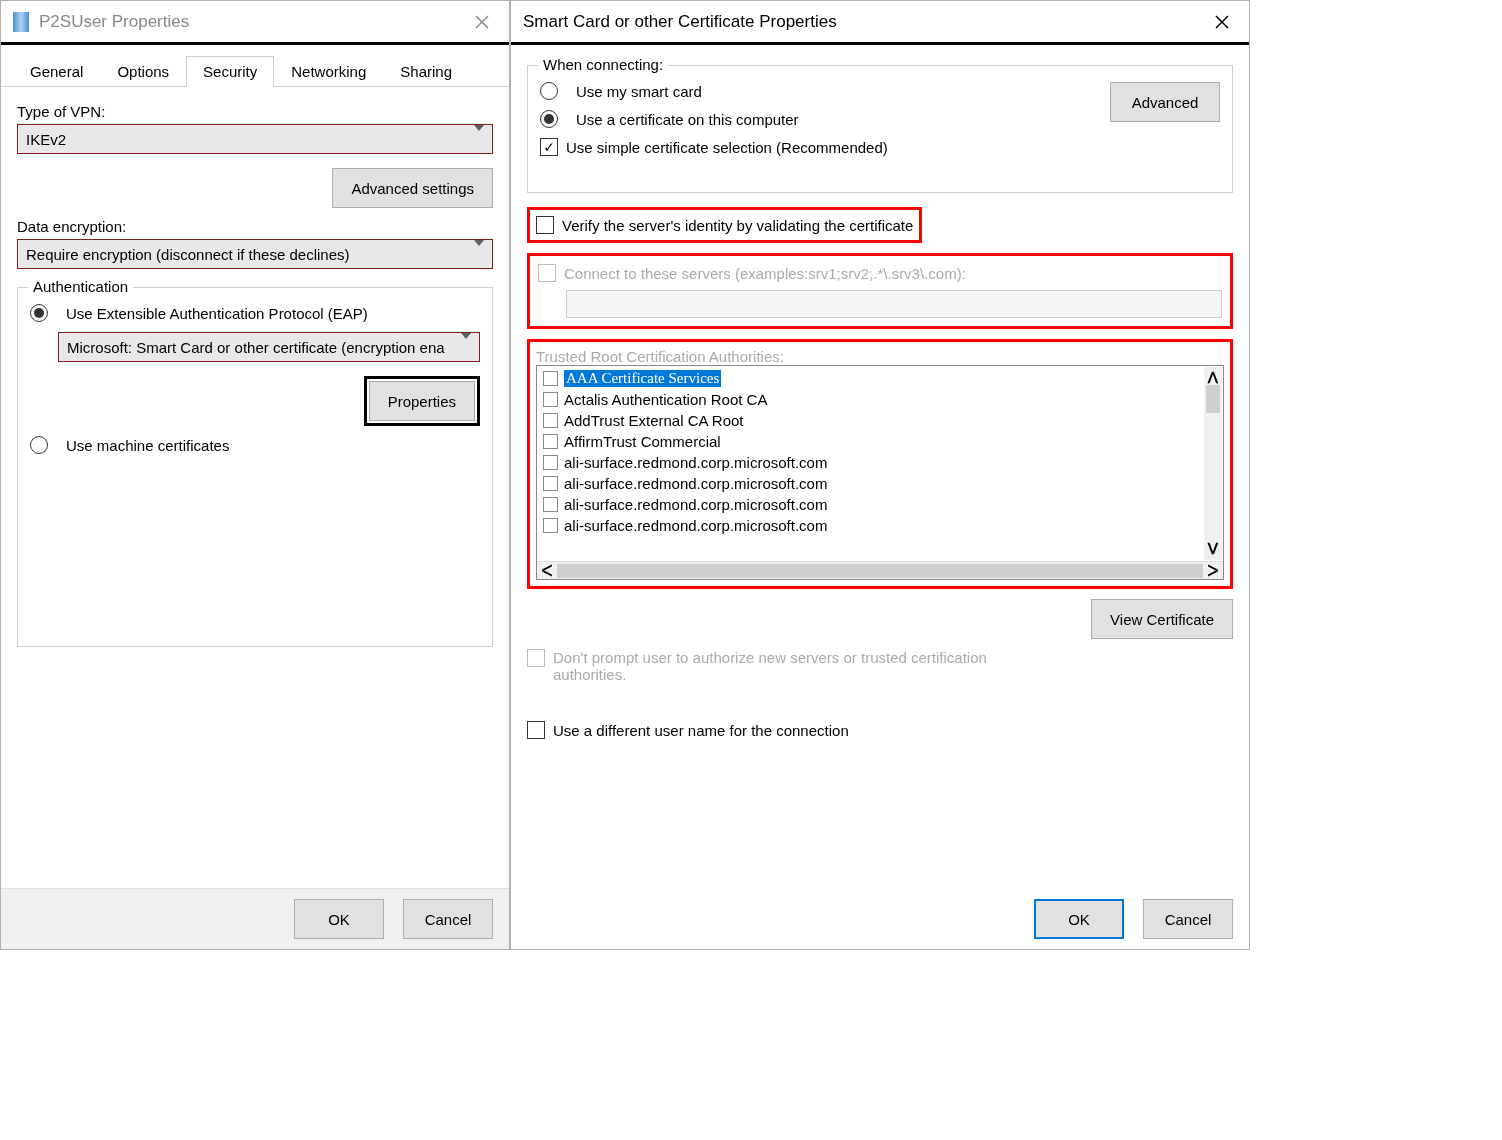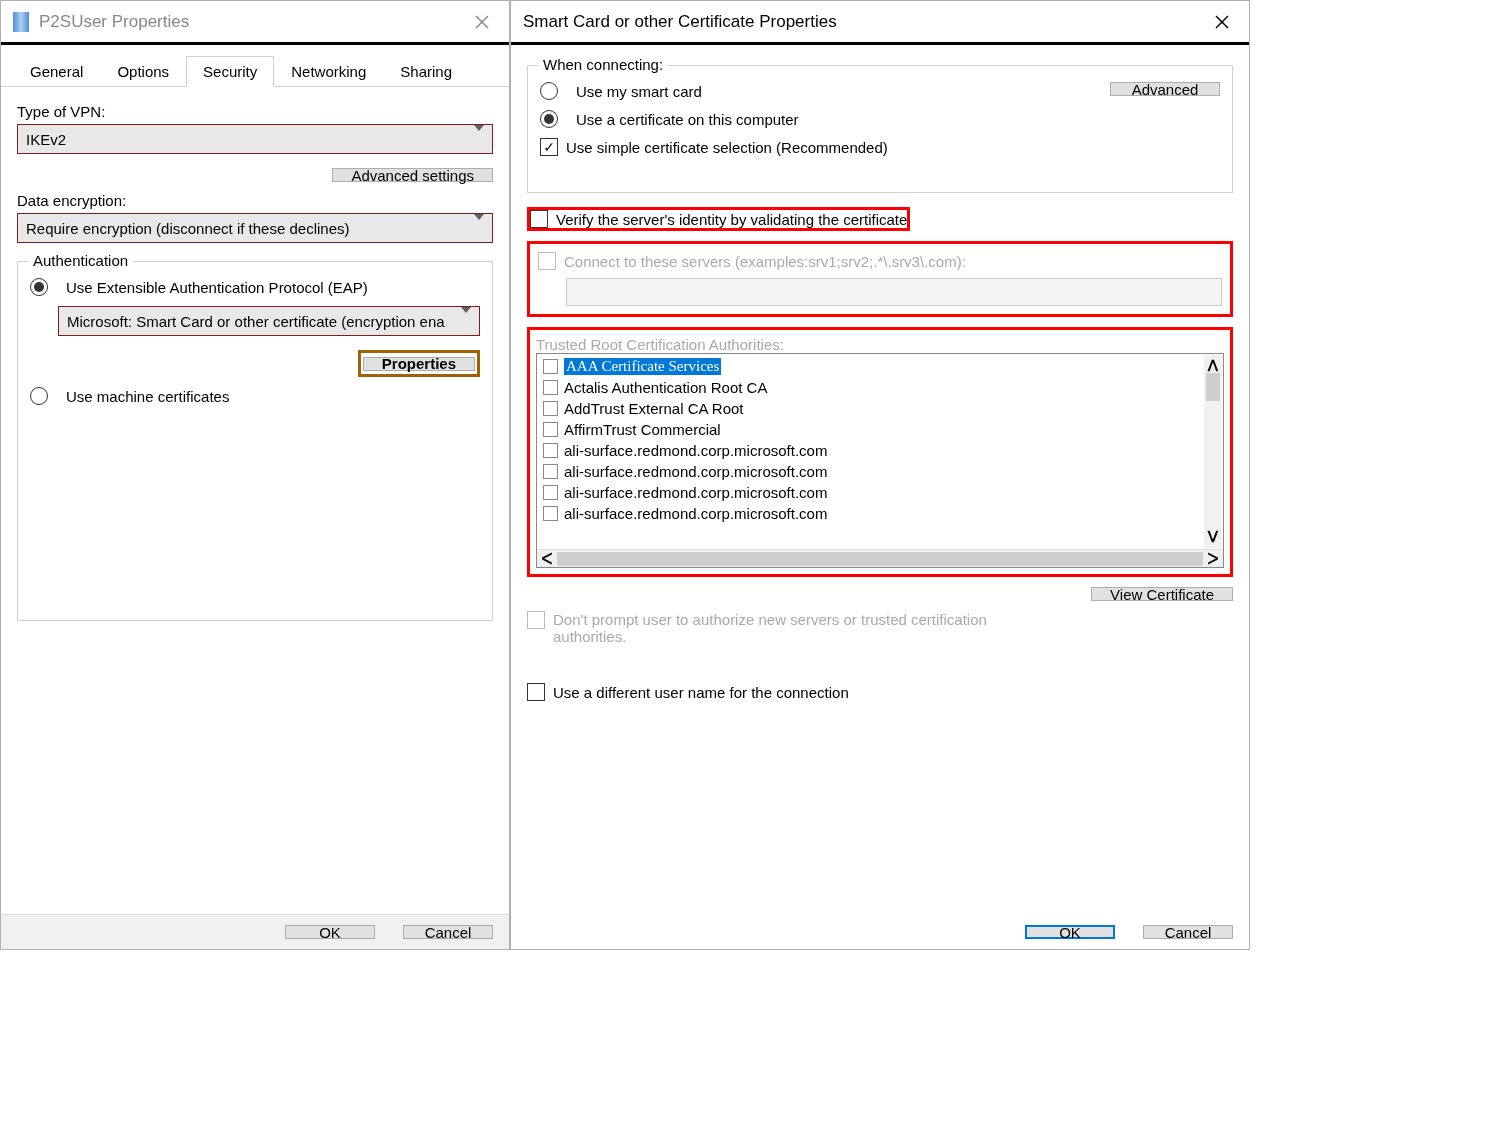--- a/index.html
+++ b/index.html
@@ -17,42 +17,42 @@
 
 .tabs-row { display: flex; padding: 10px 12px 0 12px; border-bottom: 1px solid #d0d0d0; }
 .tab { padding: 6px 16px; border: 1px solid transparent; border-bottom: none; cursor: pointer; position: relative; top: 1px; }
 .tab.active { border-color: #d0d0d0; background: #fff; border-bottom: 1px solid #fff; }
 
 .win-body { flex: 1; padding: 16px; background: #fff; position: relative; }
 
 .label { display: block; margin-bottom: 4px; }
 .combo { width: 100%; height: 30px; background: #e8e8e8; border: 1px solid #7f1d1d; display: flex; align-items: center; padding: 0 8px; position: relative; margin-bottom: 14px; cursor: pointer; }
 .combo-arrow { position: absolute; right: 8px; }
-.btn { height: 14px; background: #e1e1e1; border: 1px solid #adadad; padding: 0 18px; display: inline-flex; align-items: center; justify-content: center; cursor: pointer; }
+.btn { height: 40px; background: #e1e1e1; border: 1px solid #adadad; padding: 0 18px; display: inline-flex; align-items: center; justify-content: center; cursor: pointer; }
 .btn.primary { border: 2px solid #0078d7; }
 .btn-row-right { display: flex; justify-content: flex-end; gap: 10px; margin-bottom: 10px; }
 
 .groupbox { border: 1px solid #d0d0d0; padding: 16px 12px 28px 12px; position: relative; margin-top: 18px; }
 .groupbox-title { position: absolute; top: -10px; left: 10px; background: #fff; padding: 0 5px; }
 
 .radio-row { display: flex; align-items: center; gap: 18px; margin-bottom: 10px; }
 .radio { width: 18px; height: 18px; border: 1.5px solid #333; border-radius: 50%; display: inline-flex; align-items: center; justify-content: center; cursor: pointer; flex-shrink: 0; }
 .radio.checked::after { content: ""; width: 10px; height: 10px; background: #333; border-radius: 50%; }
 .check-row { display: flex; align-items: center; gap: 8px; margin-bottom: 8px; }
 .checkbox { width: 18px; height: 18px; border: 1.5px solid #333; display: inline-flex; align-items: center; justify-content: center; cursor: pointer; flex-shrink: 0; }
 .checkbox.checked::after { content: "✓"; font-size: 14px; line-height: 1; }
 .checkbox.disabled { border-color: #bbb; }
 .disabled-text { color: #aaa; }
 
 .indent { margin-left: 28px; }
 
-.red-highlight { border: 3px solid #a16207; padding: 2px; font-weight: bold; }
+.red-highlight { border: 3px solid #000000; padding: 2px; }
 .red-box { border: 3px solid #ff0000; }
 
-.footer-buttons { padding: 10px 16px; display: flex; justify-content: flex-end; gap: 28px; border-top: 1px solid #e0e0e0; background: #f0f0f0; }
+.footer-buttons { padding: 10px 16px; display: flex; justify-content: flex-end; gap: 19px; border-top: 1px solid #e0e0e0; background: #f0f0f0; }
 .footer-buttons.noborder { border-top: none; background: #fff; }
 
 .textinput { width: 100%; height: 28px; border: 1px solid #ccc; background: #fff; padding: 0 6px; }
 .textinput.disabled { background: #f4f4f4; color: #aaa; }
 
 .listbox { border: 1px solid #888; background: #fff; height: 215px; position: relative; display: flex; flex-direction: column; }
 .listbox-inner { flex: 1; overflow: hidden; padding: 2px; }
 .list-row { display: flex; align-items: center; gap: 6px; padding: 2px 4px; }
 .list-row .lbcheck { width: 15px; height: 15px; border: 1px solid #888; flex-shrink: 0; }
 .list-row.selected .lbtext { background: #0078d7; color: #fff; padding: 0 2px; font-family: Liberation Serif, serif; }
@@ -169,21 +169,21 @@
               <span class="checkbox checked"></span>
               <span>Use simple certificate selection (Recommended)</span>
             </div>
           </div>
           <div class="btn" style="min-width:110px;">Advanced</div>
         </div>
       </div>
 
       <div style="height:14px;"></div>
 
-      <div class="red-box" style="display:inline-block;">
+      <div class="red-box" style="padding:6px; display:inline-block;">
         <div class="check-row" style="margin-bottom:0;">
           <span class="checkbox"></span>
           <span>Verify the server's identity by validating the certificate</span>
         </div>
       </div>
 
       <div style="height:10px;"></div>
 
       <div class="red-box" style="padding:8px;">
         <div class="check-row">

